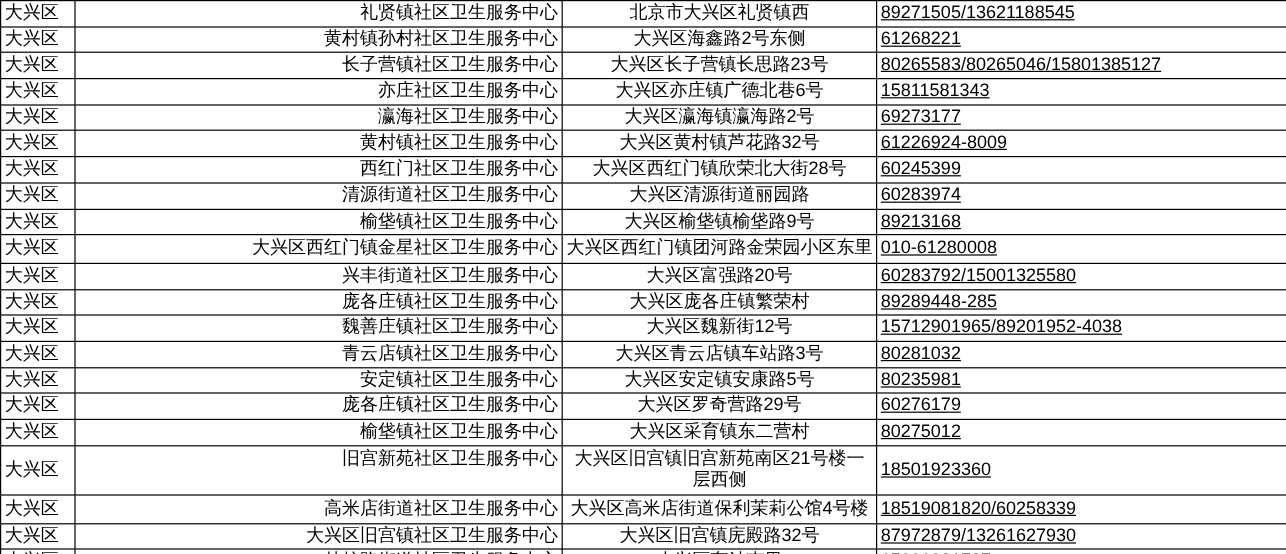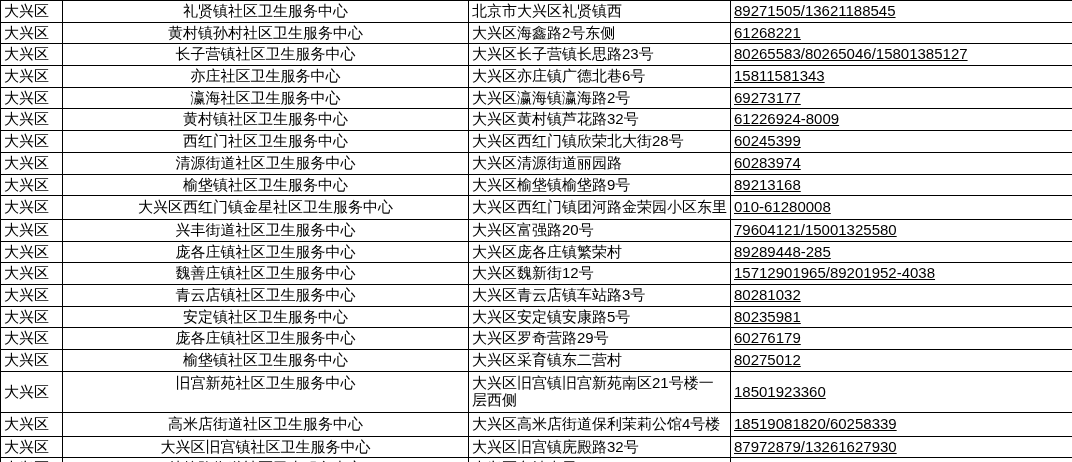--- a/index.html
+++ b/index.html
@@ -27,22 +27,22 @@
   table.clinic-table col.c-phone    { width: 342px; }
 
   table.clinic-table td {
     border: 1px solid #000000;
     padding: 1px 3px 2px 3px;
     vertical-align: top;
     word-break: break-all;
     white-space: normal;
   }
   td.district { text-align: left; }
-  td.name     { text-align: center; }
-  td.address  { text-align: left; }
+  td.name     { text-align: right; }
+  td.address  { text-align: center; }
   td.phone    { text-align: left; text-decoration: underline; }
 
   
   tr.tall td { padding-top: 2px; padding-bottom: 3px; }
   tr.tall td.district,
   tr.tall td.phone { vertical-align: middle; }
 </style>
 </head>
 <body>
 
@@ -111,21 +111,21 @@
     <tr class="tall">
       <td class="district">大兴区</td>
       <td class="name">大兴区西红门镇金星社区卫生服务中心</td>
       <td class="address">大兴区西红门镇团河路金荣园小区东里</td>
       <td class="phone">010-61280008</td>
     </tr>
     <tr>
       <td class="district">大兴区</td>
       <td class="name">兴丰街道社区卫生服务中心</td>
       <td class="address">大兴区富强路20号</td>
-      <td class="phone">79604121/15001325580</td>
+      <td class="phone">60283792/15001325580</td>
     </tr>
     <tr>
       <td class="district">大兴区</td>
       <td class="name">庞各庄镇社区卫生服务中心</td>
       <td class="address">大兴区庞各庄镇繁荣村</td>
       <td class="phone">89289448-285</td>
     </tr>
     <tr>
       <td class="district">大兴区</td>
       <td class="name">魏善庄镇社区卫生服务中心</td>

